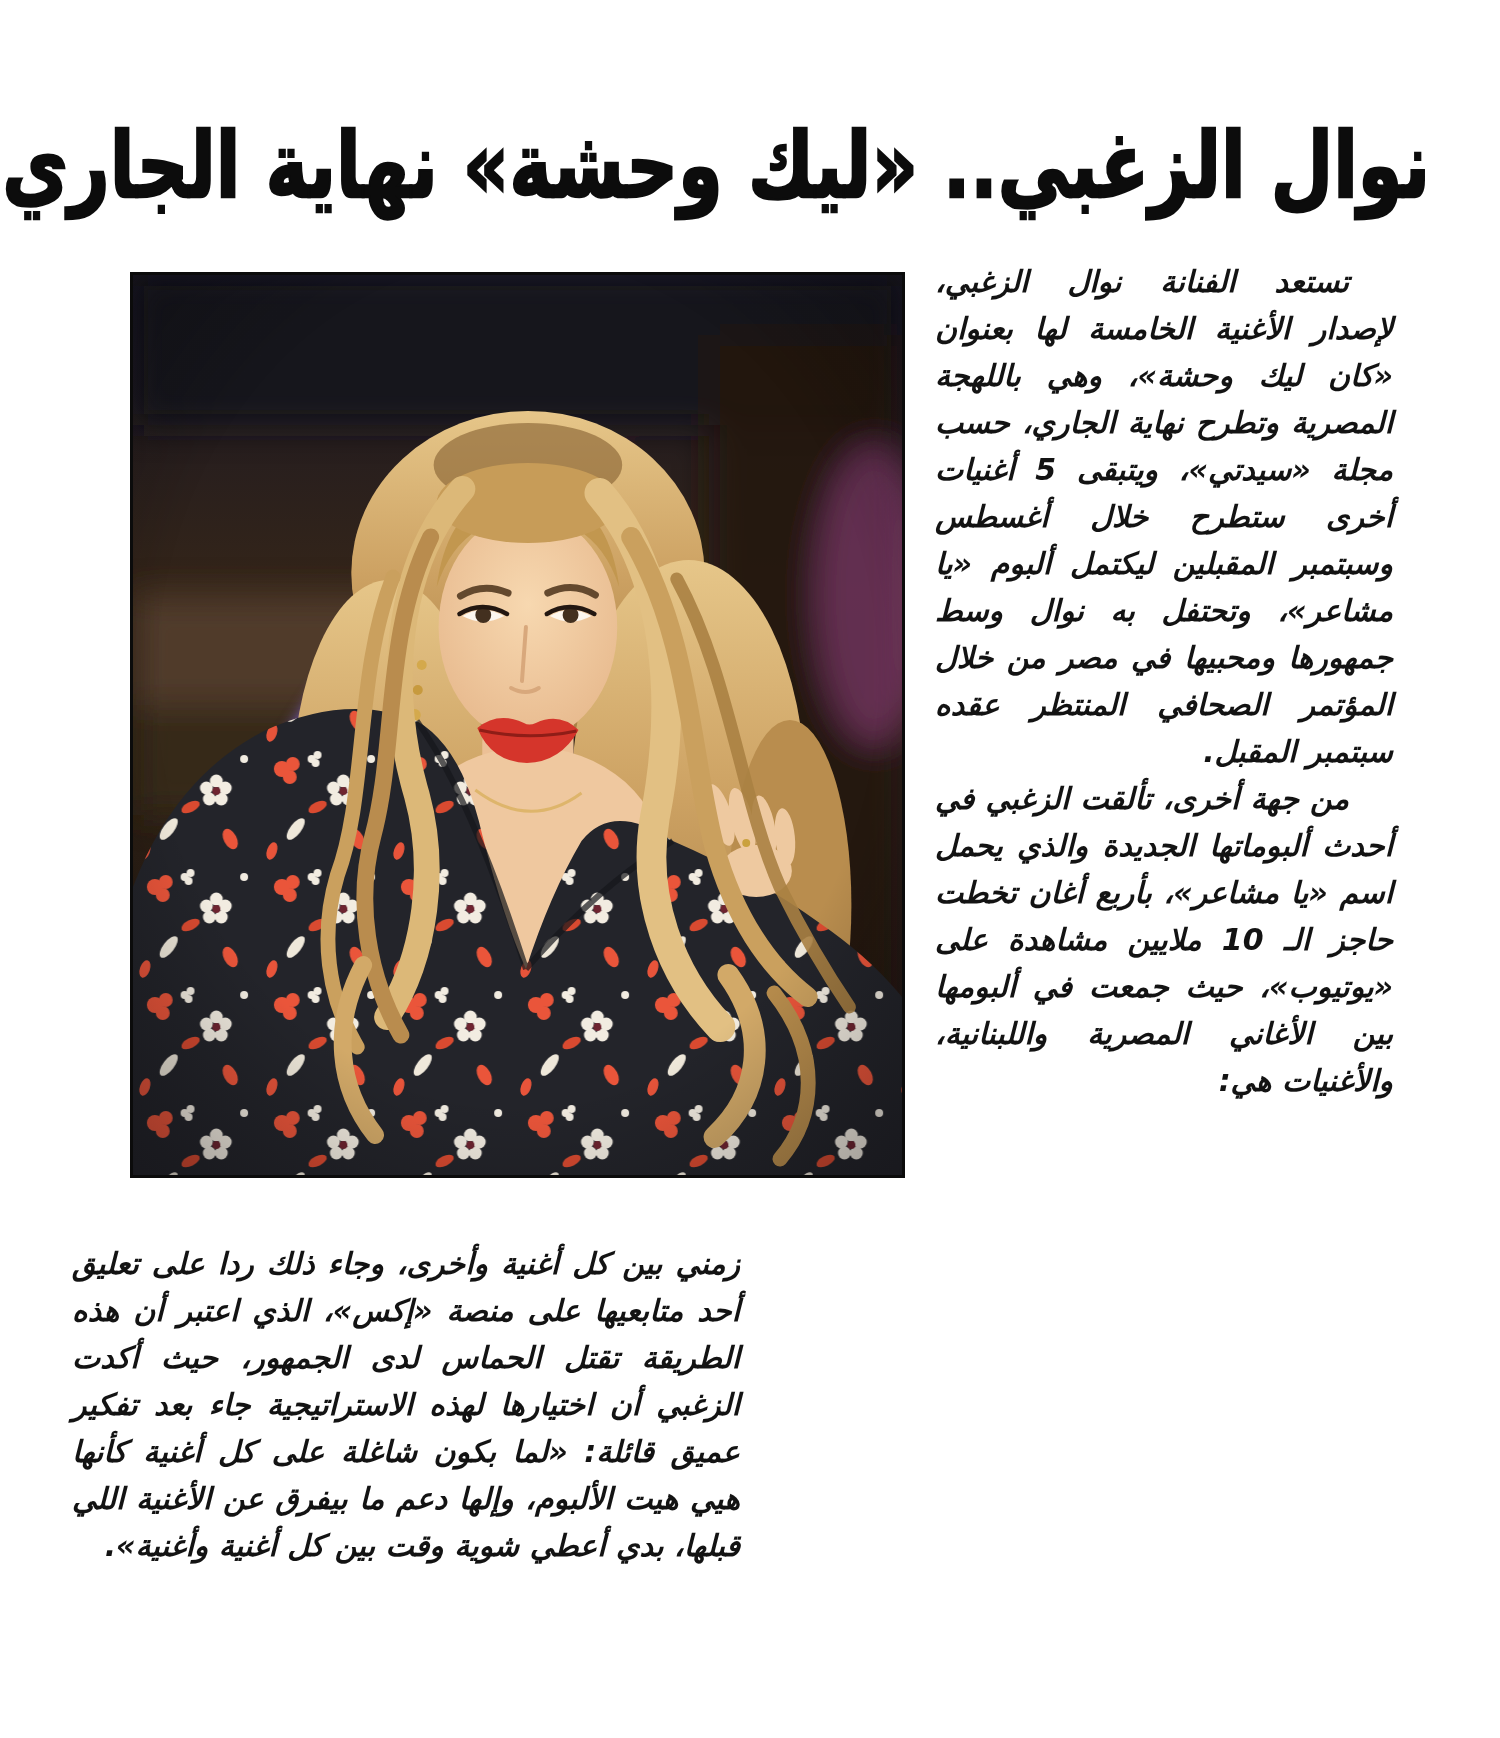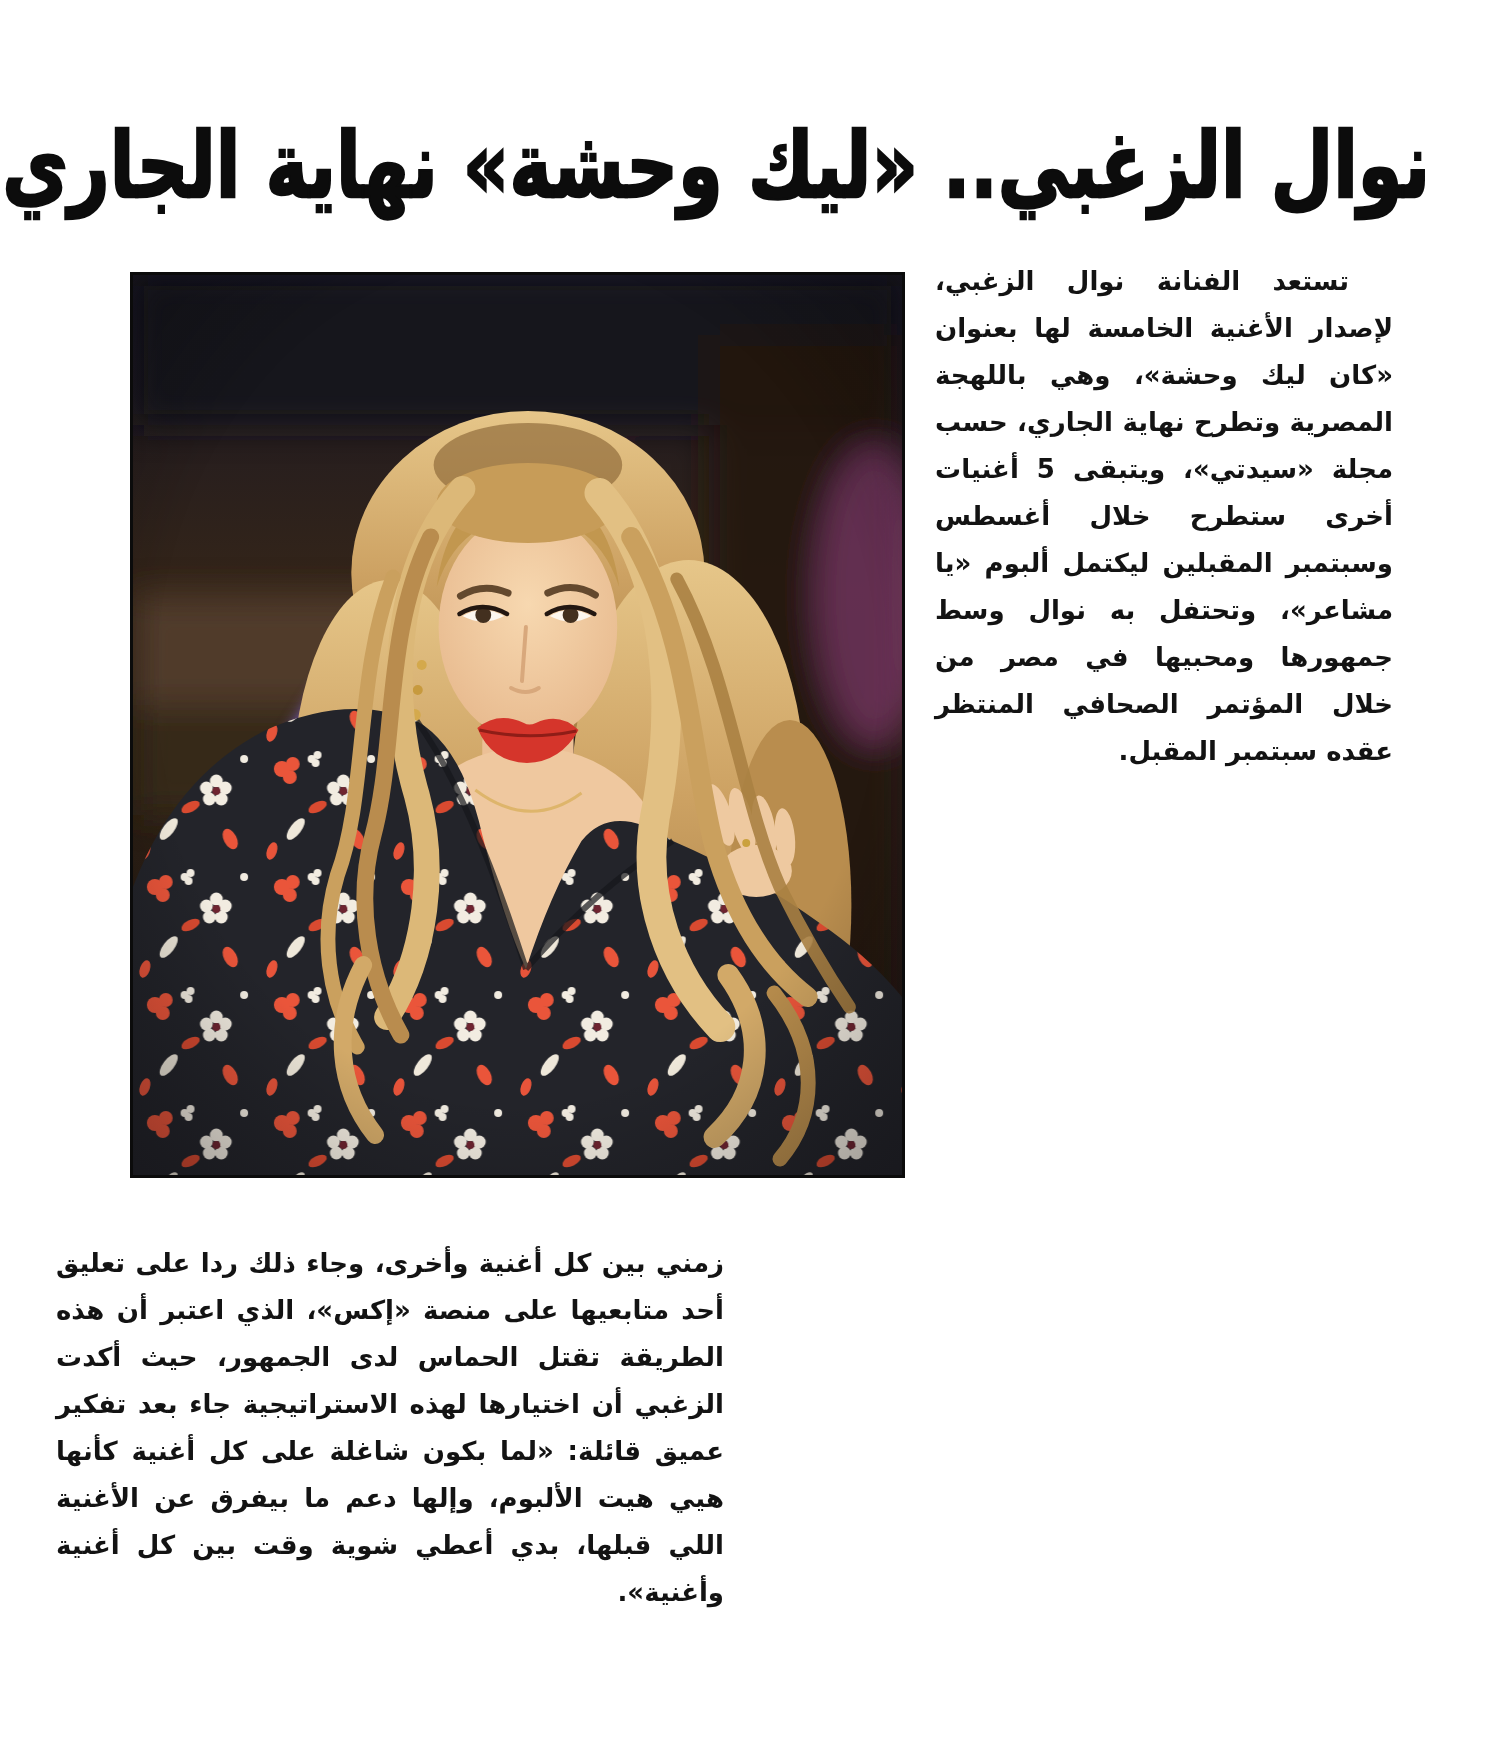--- a/index.html
+++ b/index.html
@@ -16,27 +16,27 @@
     transform:scaleY(1.27);transform-origin:50% 0;color:#0c0c0c;
   }
   .photo{
     position:absolute;left:130px;top:272px;width:775px;height:906px;
     margin:0;border:3px solid #0b0b0b;box-sizing:border-box;background:#181624;
   }
   .photo svg{display:block;width:100%;height:100%;}
   .col{
     position:absolute;direction:rtl;text-align:justify;
     font-weight:bold;color:#131313;
-    font-size:26px;line-height:47px;
+    font-size:30px;line-height:47px;font-style:italic;
   }
   .col p{margin:0;padding:0;}
   .col p.indent{text-indent:44px;}
   .col-intro{left:935px;top:258px;width:458px;}
   .col-songs{left:775px;top:1240px;width:625px;}
-  .col-quote{left:56px;top:1240px;width:668px;}
+  .col-quote{left:72px;top:1240px;width:668px;}
 </style>
 </head>
 <body>
 
 <div class="sheet">
 
   <h1 class="headline">نوال الزغبي.. «ليك وحشة» نهاية الجاري</h1>
 
   <figure class="photo">
     <svg viewBox="0 0 775 900" preserveAspectRatio="none">
@@ -174,20 +174,21 @@
         <path d="M646,718 C694,778 688,842 652,884" stroke="#b78c4c" stroke-width="15"></path>
         <path d="M232,690 C200,750 206,812 244,860" stroke="#d2a968" stroke-width="18"></path>
       </g>
 
       <rect width="775" height="900" fill="url(#vigG)"></rect>
     </svg>
   </figure>
 
   <section class="col col-intro">
     <p class="indent">تستعد الفنانة نوال الزغبي، لإصدار الأغنية الخامسة لها بعنوان «كان ليك وحشة»، وهي باللهجة المصرية وتطرح نهاية الجاري، حسب مجلة «سيدتي»، ويتبقى 5 أغنيات أخرى ستطرح خلال أغسطس وسبتمبر المقبلين ليكتمل ألبوم «يا مشاعر»، وتحتفل به نوال وسط جمهورها ومحبيها في مصر من خلال المؤتمر الصحافي المنتظر عقده سبتمبر المقبل.</p>
+    <p class="indent">من جهة أخرى، تألقت الزغبي في أحدث ألبوماتها الجديدة والذي يحمل اسم «يا مشاعر»، بأربع أغان تخطت حاجز الـ 10 ملايين مشاهدة على «يوتيوب»، حيث جمعت في ألبومها بين الأغاني المصرية واللبنانية، والأغنيات هي:</p>
   </section>
 
   <section class="col col-songs">
   </section>
 
   <section class="col col-quote">
     <p>زمني بين كل أغنية وأخرى، وجاء ذلك ردا على تعليق أحد متابعيها على منصة «إكس»، الذي اعتبر أن هذه الطريقة تقتل الحماس لدى الجمهور، حيث أكدت الزغبي أن اختيارها لهذه الاستراتيجية جاء بعد تفكير عميق قائلة: «لما بكون شاغلة على كل أغنية كأنها هيي هيت الألبوم، وإلها دعم ما بيفرق عن الأغنية اللي قبلها، بدي أعطي شوية وقت بين كل أغنية وأغنية».</p>
   </section>
 
 </div>

